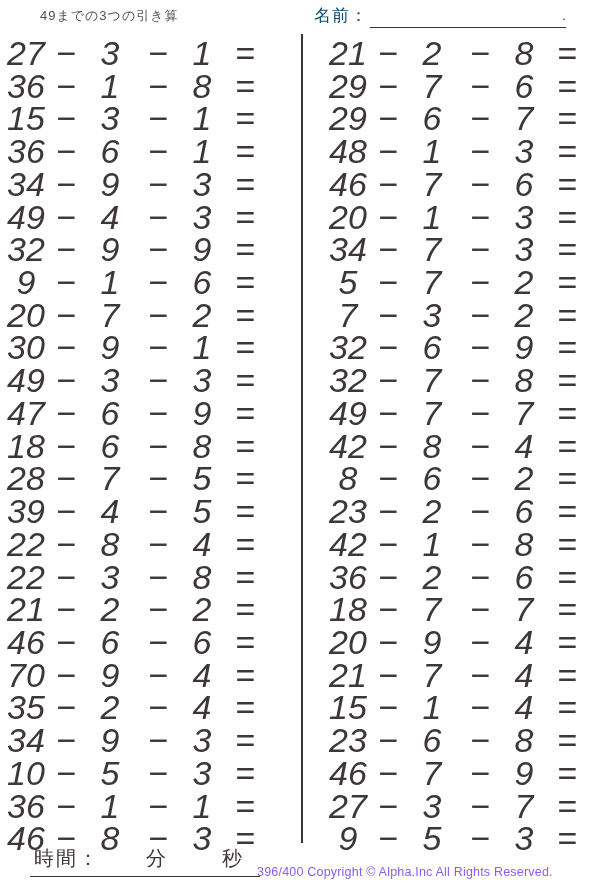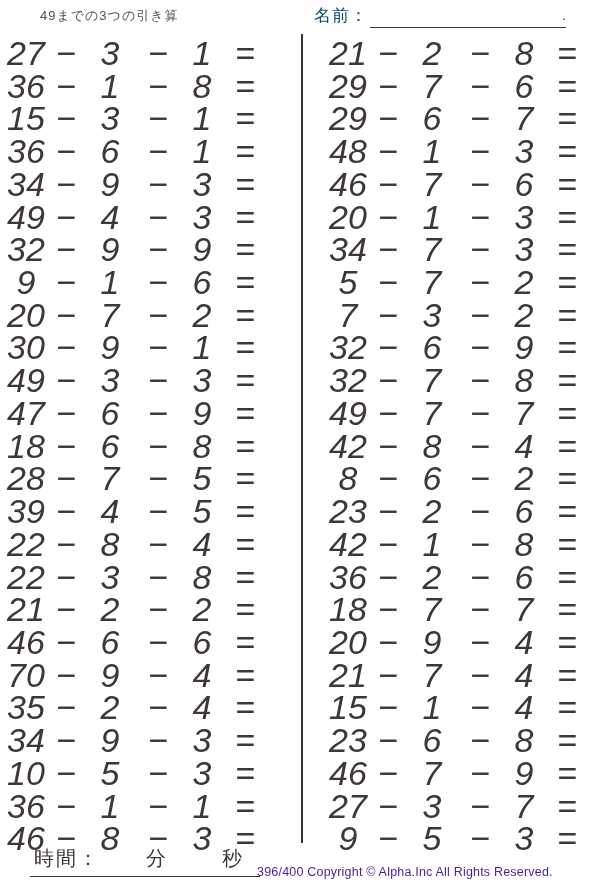--- a/index.html
+++ b/index.html
@@ -38,21 +38,21 @@
     position:absolute; left:30px; top:845px;
     display:flex; align-items:baseline;
     font-size:20px; letter-spacing:2px; color:#3e3737;
     border-bottom:1.5px solid #3a3434;
     padding:0 16px 4px 4px;
   }
   .time-sp1 { display:inline-block; width:46px; }
   .time-sp2 { display:inline-block; width:54px; }
   .footer {
     position:absolute; left:257px; top:865px;
-    font-size:12.5px; color:#4c1d95; letter-spacing:0.2px;
+    font-size:12.5px; color:#8b5cf6; letter-spacing:0.2px;
   }
 </style>
 </head>
 <body>
 
 <div class="title">49までの3つの引き算</div>
 
 <div class="name-row">
   <span class="name-label">名前：</span>
   <span class="name-line"><span>.</span></span>

